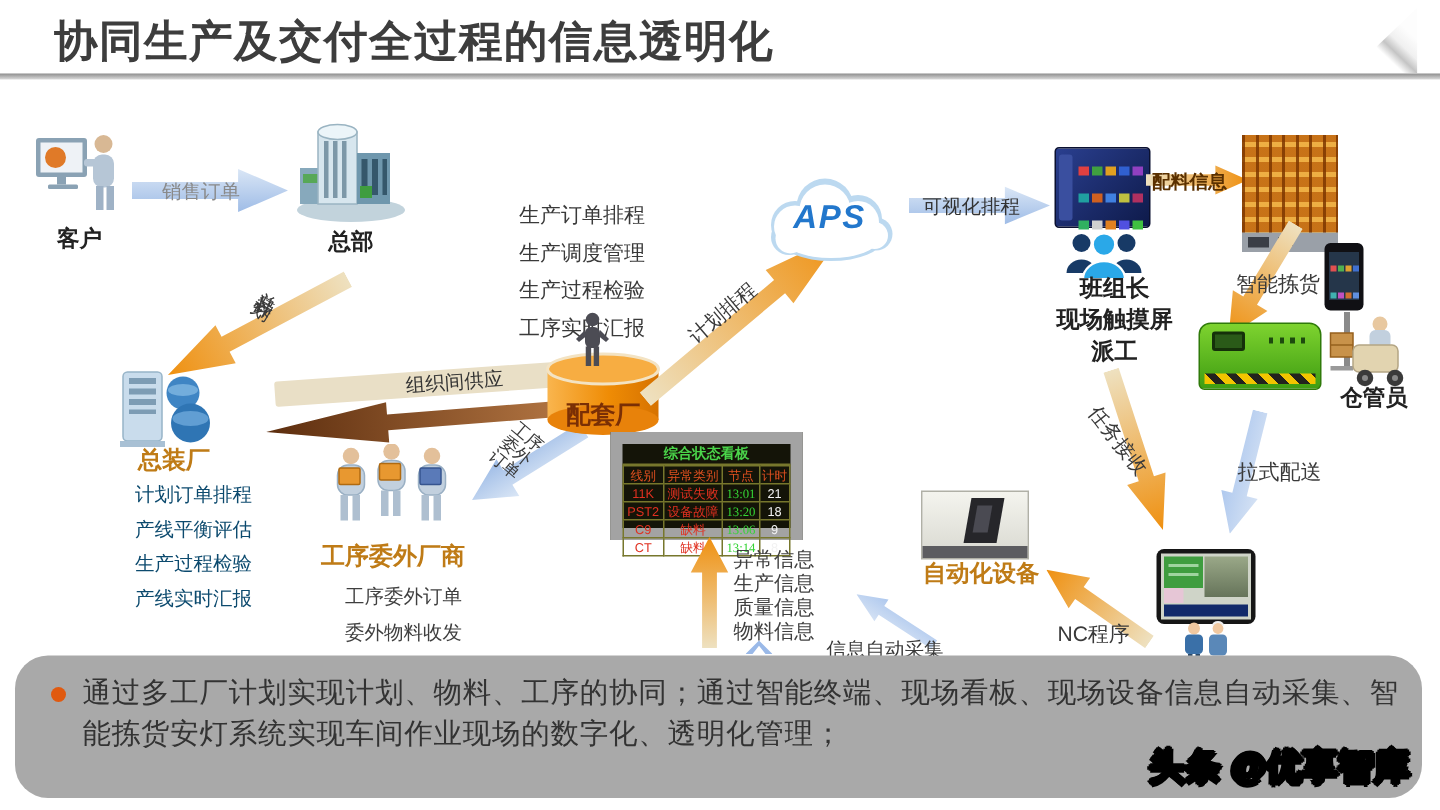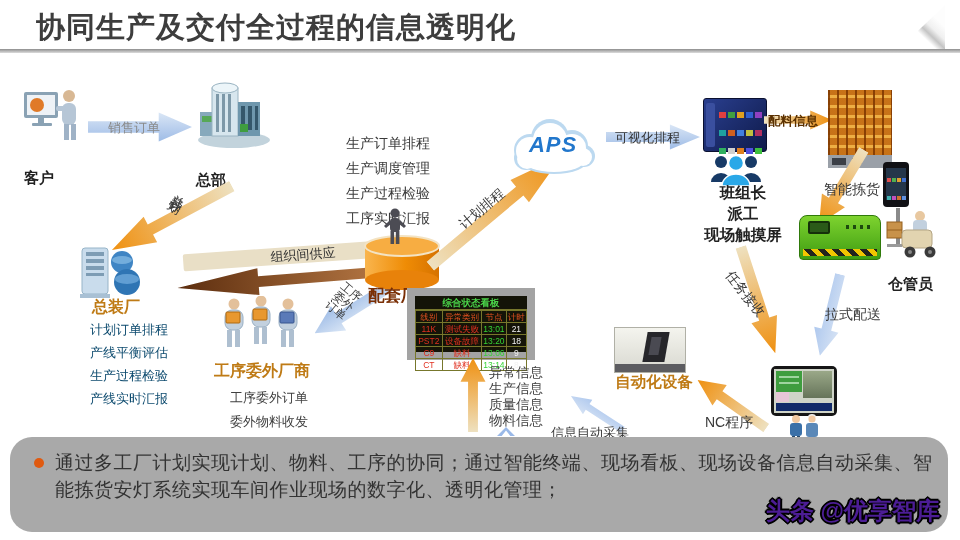--- a/index.html
+++ b/index.html
@@ -11,30 +11,30 @@
   .curl{position:absolute;left:899px;top:5px;width:46px;height:44px;clip-path:polygon(100% 0,0 100%,100% 100%);background:linear-gradient(to top right,#ffffff 40%,#c4c4c4 50%,#f0f0f0 60%,#fdfdfd 75%);}
   
   .arr{position:absolute;clip-path:polygon(0 31%,68% 31%,68% 2%,100% 50%,68% 98%,68% 69%,0 69%);}
   .arrL{position:absolute;clip-path:polygon(100% 31%,32% 31%,32% 2%,0 50%,32% 98%,32% 69%,100% 69%);}
   .g-or{background:linear-gradient(to right,#eee1c0,#ef9010);}
   .g-bl{background:linear-gradient(to bottom,#dbe7f6,#9dbbe6);}
   .g-bl2{background:linear-gradient(to bottom,#d5e2f4,#aec8ee);}
   .g-brL{background:linear-gradient(to right,#5c2d0e,#c98850);}
   
   .lbl{position:absolute;color:#3a3a3a;font-size:13px;white-space:nowrap;}
-  .blb{position:absolute;font-weight:bold;color:#222;font-size:15px;text-align:left;white-space:nowrap;margin-top:19px;}
+  .blb{position:absolute;font-weight:bold;color:#222;font-size:15px;text-align:center;white-space:nowrap;}
   .olb{position:absolute;font-weight:bold;color:#bf7b16;font-size:16px;white-space:nowrap;}
   .nlist div{white-space:nowrap;}
   
   .board{position:absolute;left:407px;top:288px;width:128px;height:72px;background:#141408;border:8px solid #a3a3a3;box-sizing:border-box;}
   .board-title{height:13px;line-height:13px;text-align:center;color:#4ad44a;font-size:9.5px;font-weight:bold;border-bottom:1px solid #77772c;}
   .board table{width:100%;border-collapse:collapse;table-layout:fixed;}
   .board td{border:1px solid #77772c;color:#e03020;font-size:8.5px;height:11px;line-height:10px;text-align:center;padding:0;overflow:hidden;white-space:nowrap;}
   .board .hd td{color:#e35120;margin-top:36px;}
-  .board .time{color:#35d435;}
+  .board .time{color:#35d435;font-family:Liberation Serif, serif;}
   .board .cnt{color:#f2f2f2;}
   
   .ts{position:absolute;left:703px;top:98px;width:64px;height:54px;background:linear-gradient(135deg,#2a3f8f,#0e1a4a);border:1px solid #0a1030;border-radius:3px;box-sizing:border-box;}
   .ts .strip{position:absolute;left:2px;top:4px;width:9px;height:44px;background:#3a4f9f;border-radius:2px;}
   .ts .grid{position:absolute;left:14px;top:6px;width:48px;}
   .ts .grid span{display:inline-block;width:7px;height:6px;margin:1px;}
   .ts .grid span:nth-child(1){background:#e04040}.ts .grid span:nth-child(2){background:#40a040}
   .ts .grid span:nth-child(3){background:#e0a020}.ts .grid span:nth-child(4){background:#3060d0}
   .ts .grid span:nth-child(5){background:#9040c0}.ts .grid span:nth-child(6){background:#20a0a0}
   .ts .grid span:nth-child(7){background:#d06020}.ts .grid span:nth-child(8){background:#4080e0}
@@ -74,21 +74,21 @@
   .tab .tl{position:absolute;left:2px;top:2px;width:26px;height:21px;background:#3f9d3f;}
   .tab .tl i{position:absolute;left:3px;top:5px;width:20px;height:2px;background:#9fd49f;box-shadow:0 6px 0 #9fd49f;}
   .tab .tr{position:absolute;right:2px;top:2px;width:29px;height:27px;background:linear-gradient(#9aa888,#66745a);}
   .tab .pk{position:absolute;left:2px;bottom:11px;width:13px;height:10px;background:#e6c6d6;}
   .tab .bb{position:absolute;left:2px;right:2px;bottom:2px;height:8px;background:#122a6a;}
   
   .footer{position:absolute;left:10px;top:437px;width:938px;height:95px;background:#a9a9a9;border-radius:22px;box-sizing:border-box;padding:13px 10px 0 24px;z-index:20;}
   .brow{display:flex;gap:11px;align-items:flex-start;}
   .dot{flex:none;width:10px;height:10px;border-radius:50%;background:#e05a10;margin-top:8px;}
   .btext{font-size:19px;color:#333;line-height:1.42;letter-spacing:0.5px;}
-  .wm{position:absolute;right:8px;bottom:5px;font-size:24px;font-weight:bold;color:#4c1d95;white-space:nowrap;
+  .wm{position:absolute;right:8px;bottom:5px;font-size:24px;font-weight:bold;color:#000000;white-space:nowrap;
       text-shadow:-2px 0 #000,2px 0 #000,0 -2px #000,0 2px #000,-1px -1px #000,1px 1px #000,1px -1px #000,-1px 1px #000;text-align:center;}
   .chev{position:absolute;left:497px;top:427px;width:18px;height:9px;background:#9ab9e8;clip-path:polygon(50% 0,100% 100%,74% 100%,50% 38%,26% 100%,0 100%);}
   .vert-rot{writing-mode:vertical-rl;text-orientation:upright;}
 </style>
 </head>
 <body>
 
 <div class="slide">
 
   <div class="title">协同生产及交付全过程的信息透明化</div>
@@ -260,22 +260,22 @@
   <svg class="abs" style="left:710px;top:152px" width="52" height="40" viewBox="0 0 52 40">
     <circle cx="11" cy="10" r="6" fill="#173a66"></circle>
     <path d="M1,30 a10,9 0 0 1 20,0 z" fill="#173a66"></path>
     <circle cx="41" cy="10" r="6" fill="#173a66"></circle>
     <path d="M31,30 a10,9 0 0 1 20,0 z" fill="#173a66"></path>
     <circle cx="26" cy="11" r="7.5" fill="#2aa8e8" stroke="#fff" stroke-width="1.5"></circle>
     <path d="M12,34 a14,12 0 0 1 28,0 z" fill="#2aa8e8" stroke="#fff" stroke-width="1.5"></path>
   </svg>
   <div class="abs" style="left:688px;top:182px;width:110px;text-align:center;font-size:15.5px;font-weight:bold;color:#222;line-height:21px">
     <div>班组长</div>
+    <div>现场触摸屏</div>
     <div>派工</div>
-    <div>现场触摸屏</div>
   </div>
 
   <div class="arr g-or" style="left:764px;top:110px;width:68px;height:20px"></div>
   <div class="lbl" style="left:768px;top:113px;font-size:12.5px;font-weight:bold;color:#5a3000">配料信息</div>
 
   <div class="wh">
     <div class="floor"></div>
     <div class="v1"></div>
     <div class="v2"></div>
   </div>

